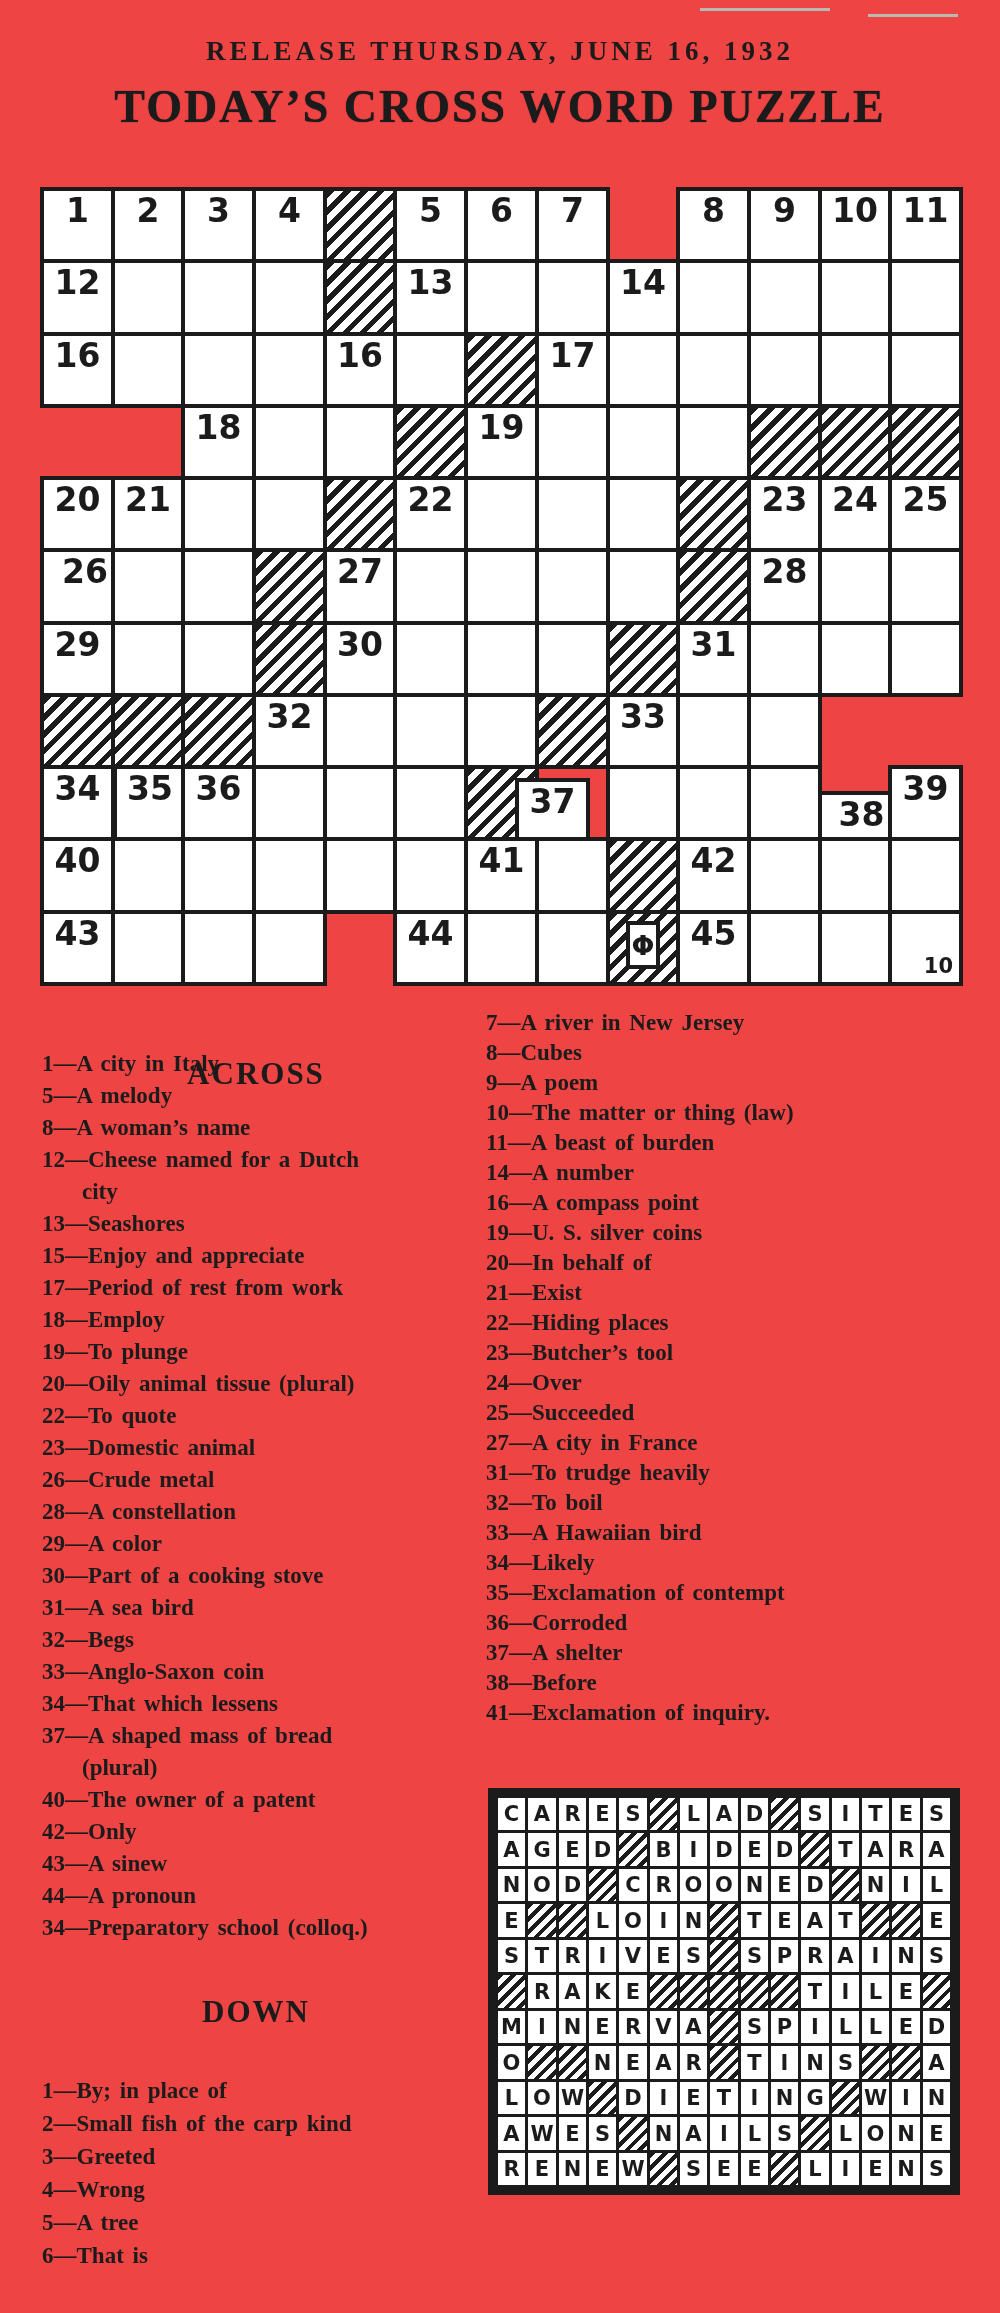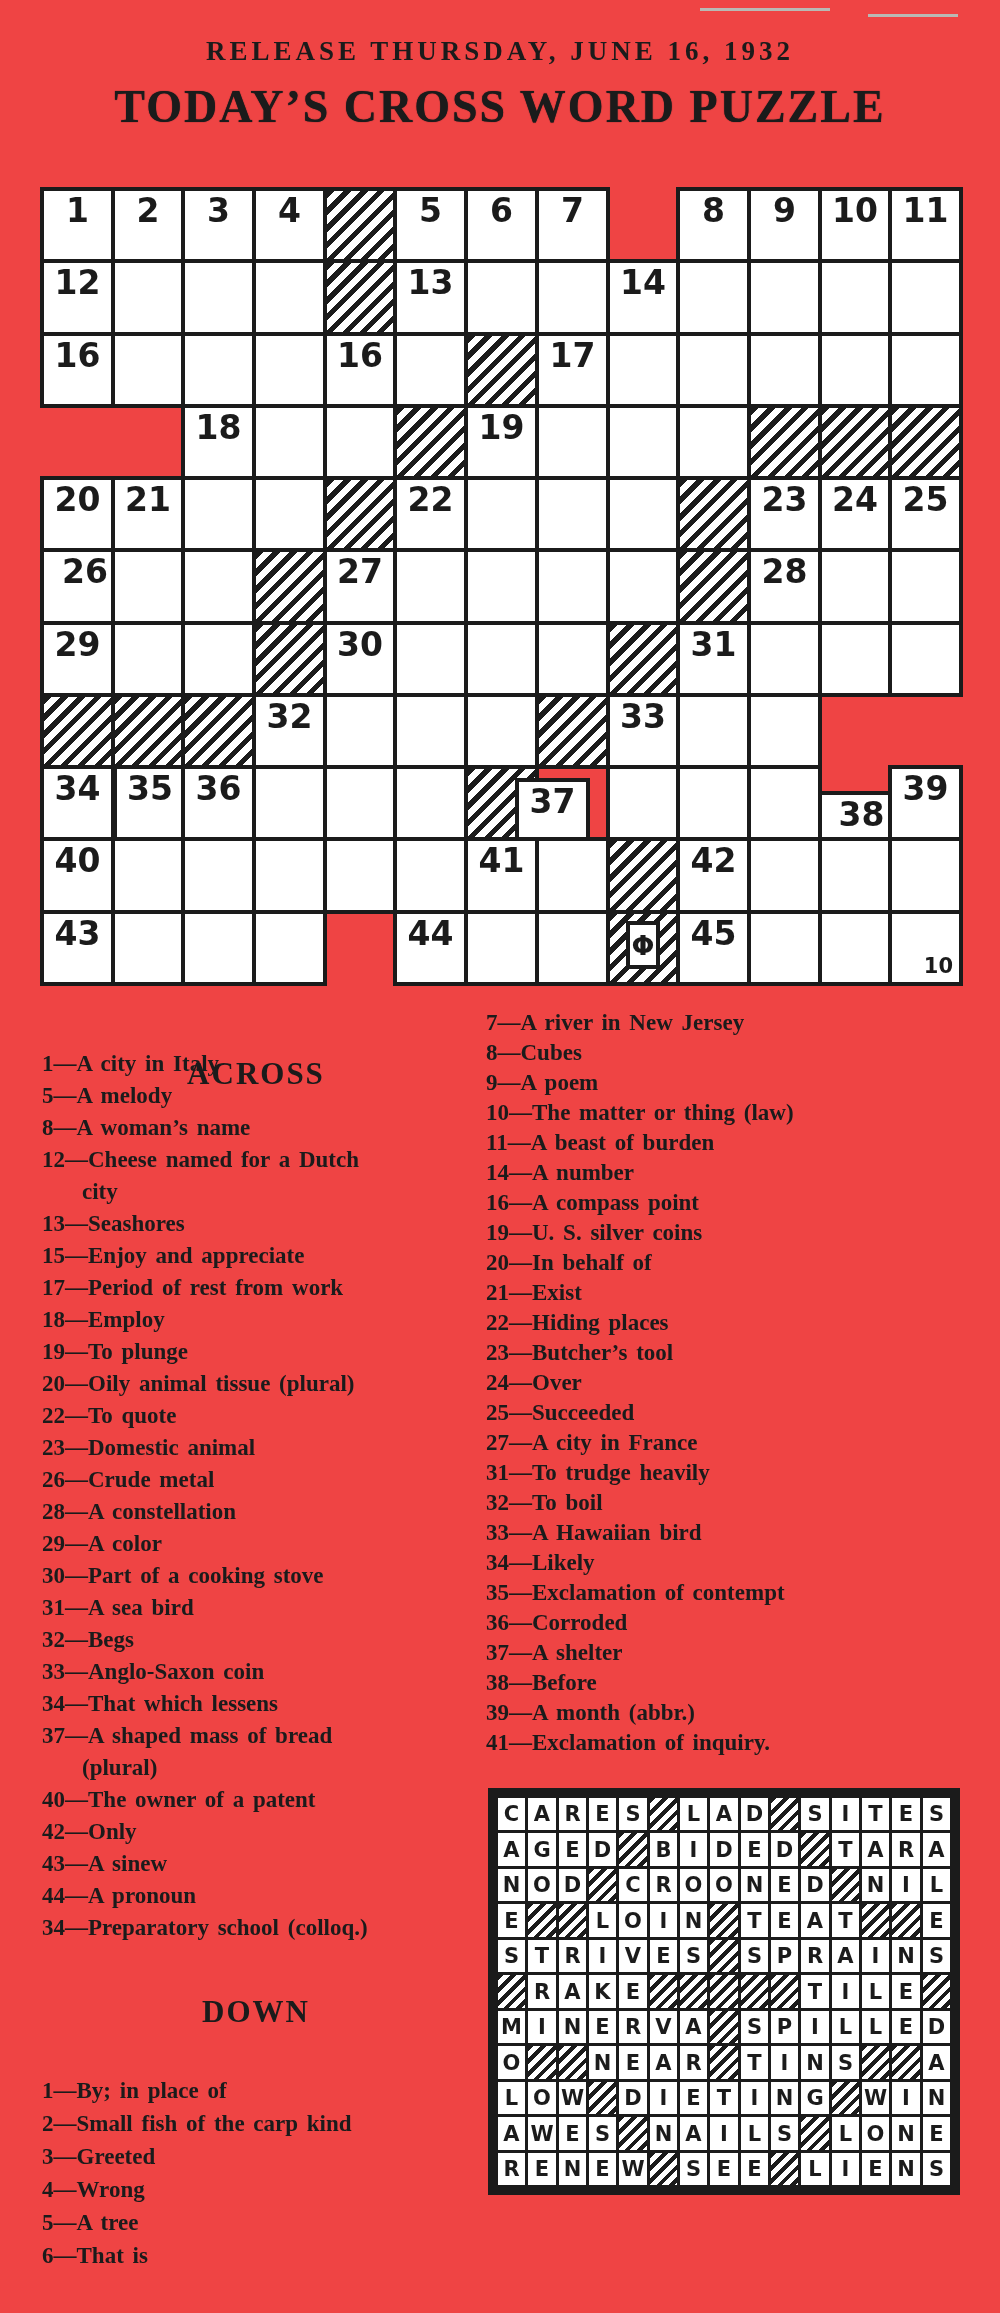--- a/index.html
+++ b/index.html
@@ -335,21 +335,20 @@
       <div class="clue">25—Succeeded</div>
       <div class="clue">27—A city in France</div>
       <div class="clue">31—To trudge heavily</div>
       <div class="clue">32—To boil</div>
       <div class="clue">33—A Hawaiian bird</div>
       <div class="clue">34—Likely</div>
       <div class="clue">35—Exclamation of contempt</div>
       <div class="clue">36—Corroded</div>
       <div class="clue">37—A shelter</div>
       <div class="clue">38—Before</div>
-      <div class="clue">39—A month (abbr.)</div>
       <div class="clue">41—Exclamation of inquiry.</div>
     </div>
 
   <div class="gridlayer" id="solution-grid">
       <div class="scell" style="left: 495px; top: 1795px; width: 33px; height: 38px;">C</div>
       <div class="scell" style="left: 525px; top: 1795px; width: 34px; height: 38px;">A</div>
       <div class="scell" style="left: 556px; top: 1795px; width: 33px; height: 38px;">R</div>
       <div class="scell" style="left: 586px; top: 1795px; width: 33px; height: 38px;">E</div>
       <div class="scell" style="left: 616px; top: 1795px; width: 34px; height: 38px;">S</div>
       <div class="scell hatch" style="left: 647px; top: 1795px; width: 33px; height: 38px;"></div>

